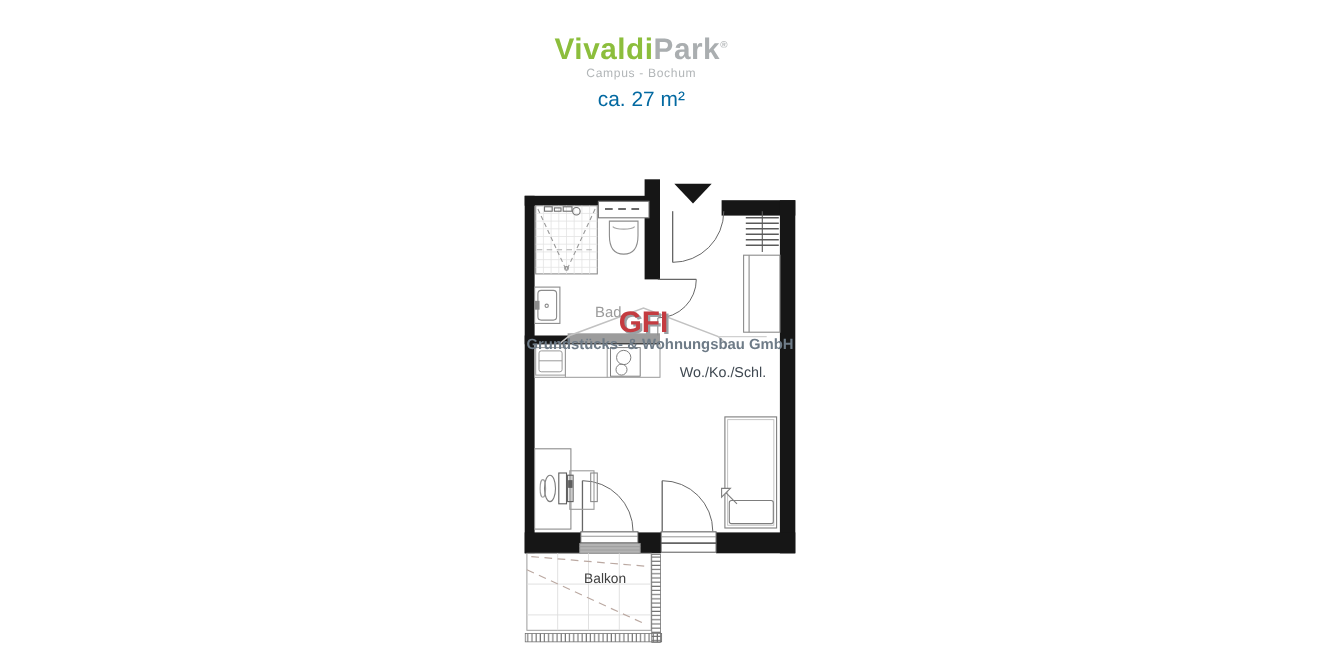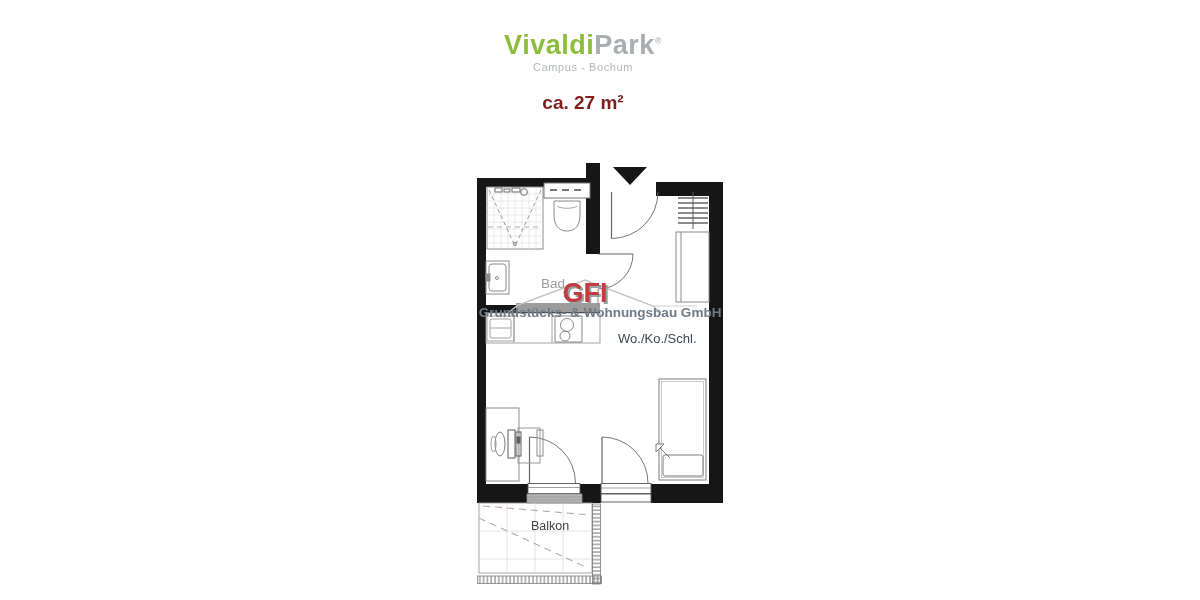--- a/index.html
+++ b/index.html
@@ -4,21 +4,21 @@
 <style>
   html,body{margin:0;padding:0;background:#fff;}
   .page{position:relative;width:1200px;height:600px;background:#ffffff;overflow:hidden;
         font-family:"Liberation Sans",sans-serif;}
   .hdr-line{position:absolute;left:0;width:1166px;text-align:center;}
   .brand{top:30px;font-size:27px;font-weight:bold;letter-spacing:0.5px;}
   .brand .p1{color:#8cbe3c;}
   .brand .p2{color:#aaaeb0;}
   .brand sup{font-size:9px;color:#b5b8ba;vertical-align:super;}
   .subtitle{top:61px;font-size:11px;color:#b2b6b8;letter-spacing:0.6px;}
-  .area{top:92px;font-size:19px;color:#7f1d1d;font-weight:bold;}
+  .area{top:80px;font-size:19px;color:#0369a1;}
   svg text{font-family:"Liberation Sans",sans-serif;}
 </style>
 </head>
 <body>
 
 <div class="page">
 
   <div class="hdr-line brand">
     <span class="p1">Vivaldi</span><span class="p2">Park</span><sup>®</sup>
   </div>

